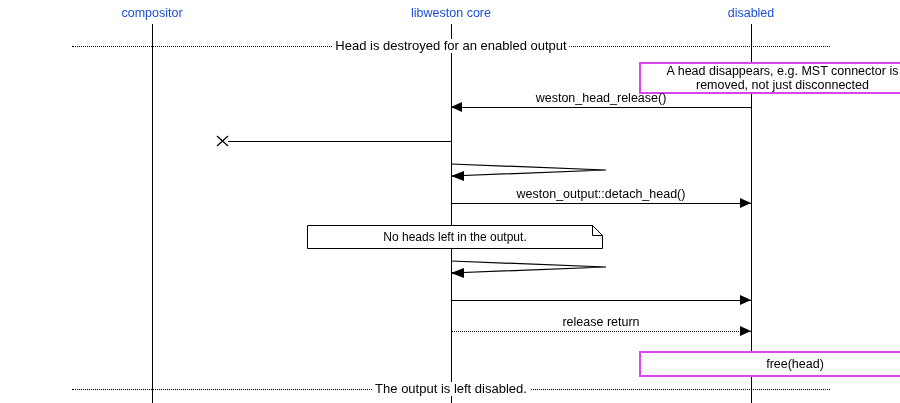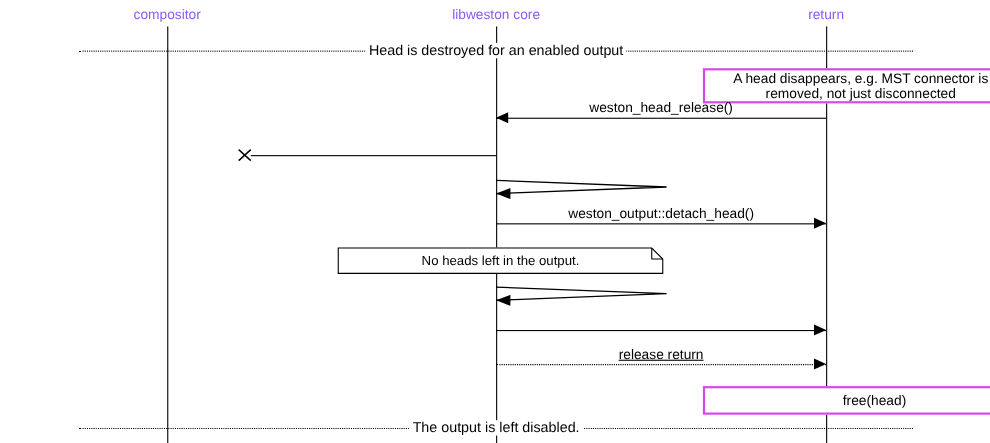--- a/index.html
+++ b/index.html
@@ -17,21 +17,21 @@
     overflow: hidden;
   }
 
   
   .participant-label {
     position: absolute;
     transform: translateX(-50%);
     font-size: 12.5px;
     line-height: 14px;
     white-space: nowrap;
-    color: #8b5cf6;
+    color: #1d4ed8;
   }
   .lifeline {
     position: absolute;
     width: 0;
     border-left: 1px solid #000;
   }
 
   
   .divider {
     position: absolute;
@@ -138,21 +138,21 @@
   }
   .lost-x svg { display:block; }
 </style>
 </head>
 <body>
 
 <div id="canvas">
 
   <div class="participant-label" style="left:152px; top:6px;">compositor</div>
   <div class="participant-label" style="left:451px; top:6px;">libweston core</div>
-  <div class="participant-label" style="left:751px; top:6px;">return</div>
+  <div class="participant-label" style="left:751px; top:6px;">disabled</div>
 
   <div class="lifeline" style="left:152px; top:24px; height:379px;"></div>
   <div class="lifeline" style="left:451px; top:24px; height:379px;"></div>
   <div class="lifeline" style="left:751px; top:24px; height:379px;"></div>
 
   <div class="divider" style="left:72px; top:46px; width:758px;"></div>
   <div class="divider-label" style="left:451px; top:46px;">Head is destroyed for an enabled output</div>
 
   <div class="note-box" style="left:608px; top:62px; width:287px; height:32px;">
     <span>A head disappears, e.g. MST connector is removed, not just disconnected</span>
@@ -198,21 +198,21 @@
       <polygon points="0,13 13,8 13,18" fill="#000"></polygon>
       <line x1="0" y1="13" x2="13" y2="13" stroke="#000" stroke-width="1.2"></line>
     </svg>
   </div>
 
   <div class="msg-line" style="left:451px; top:300px; width:300px;"></div>
   <div class="arrow-head right" style="left:740px; top:295px;"></div>
 
   <div class="msg-line dotted" style="left:451px; top:331px; width:300px;"></div>
   <div class="arrow-head right" style="left:740px; top:326px;"></div>
-  <div class="msg-label" style="left:601px; top:315px;text-decoration:underline;">release return</div>
+  <div class="msg-label" style="left:601px; top:315px;">release return</div>
 
   <div class="note-box" style="left:608px; top:351px; width:312px; height:26px;">
     <span>free(head)</span>
   </div>
 
   <div class="divider" style="left:72px; top:389px; width:758px;"></div>
   <div class="divider-label" style="left:451px; top:389px;">The output is left disabled.</div>
 
 </div>
 

